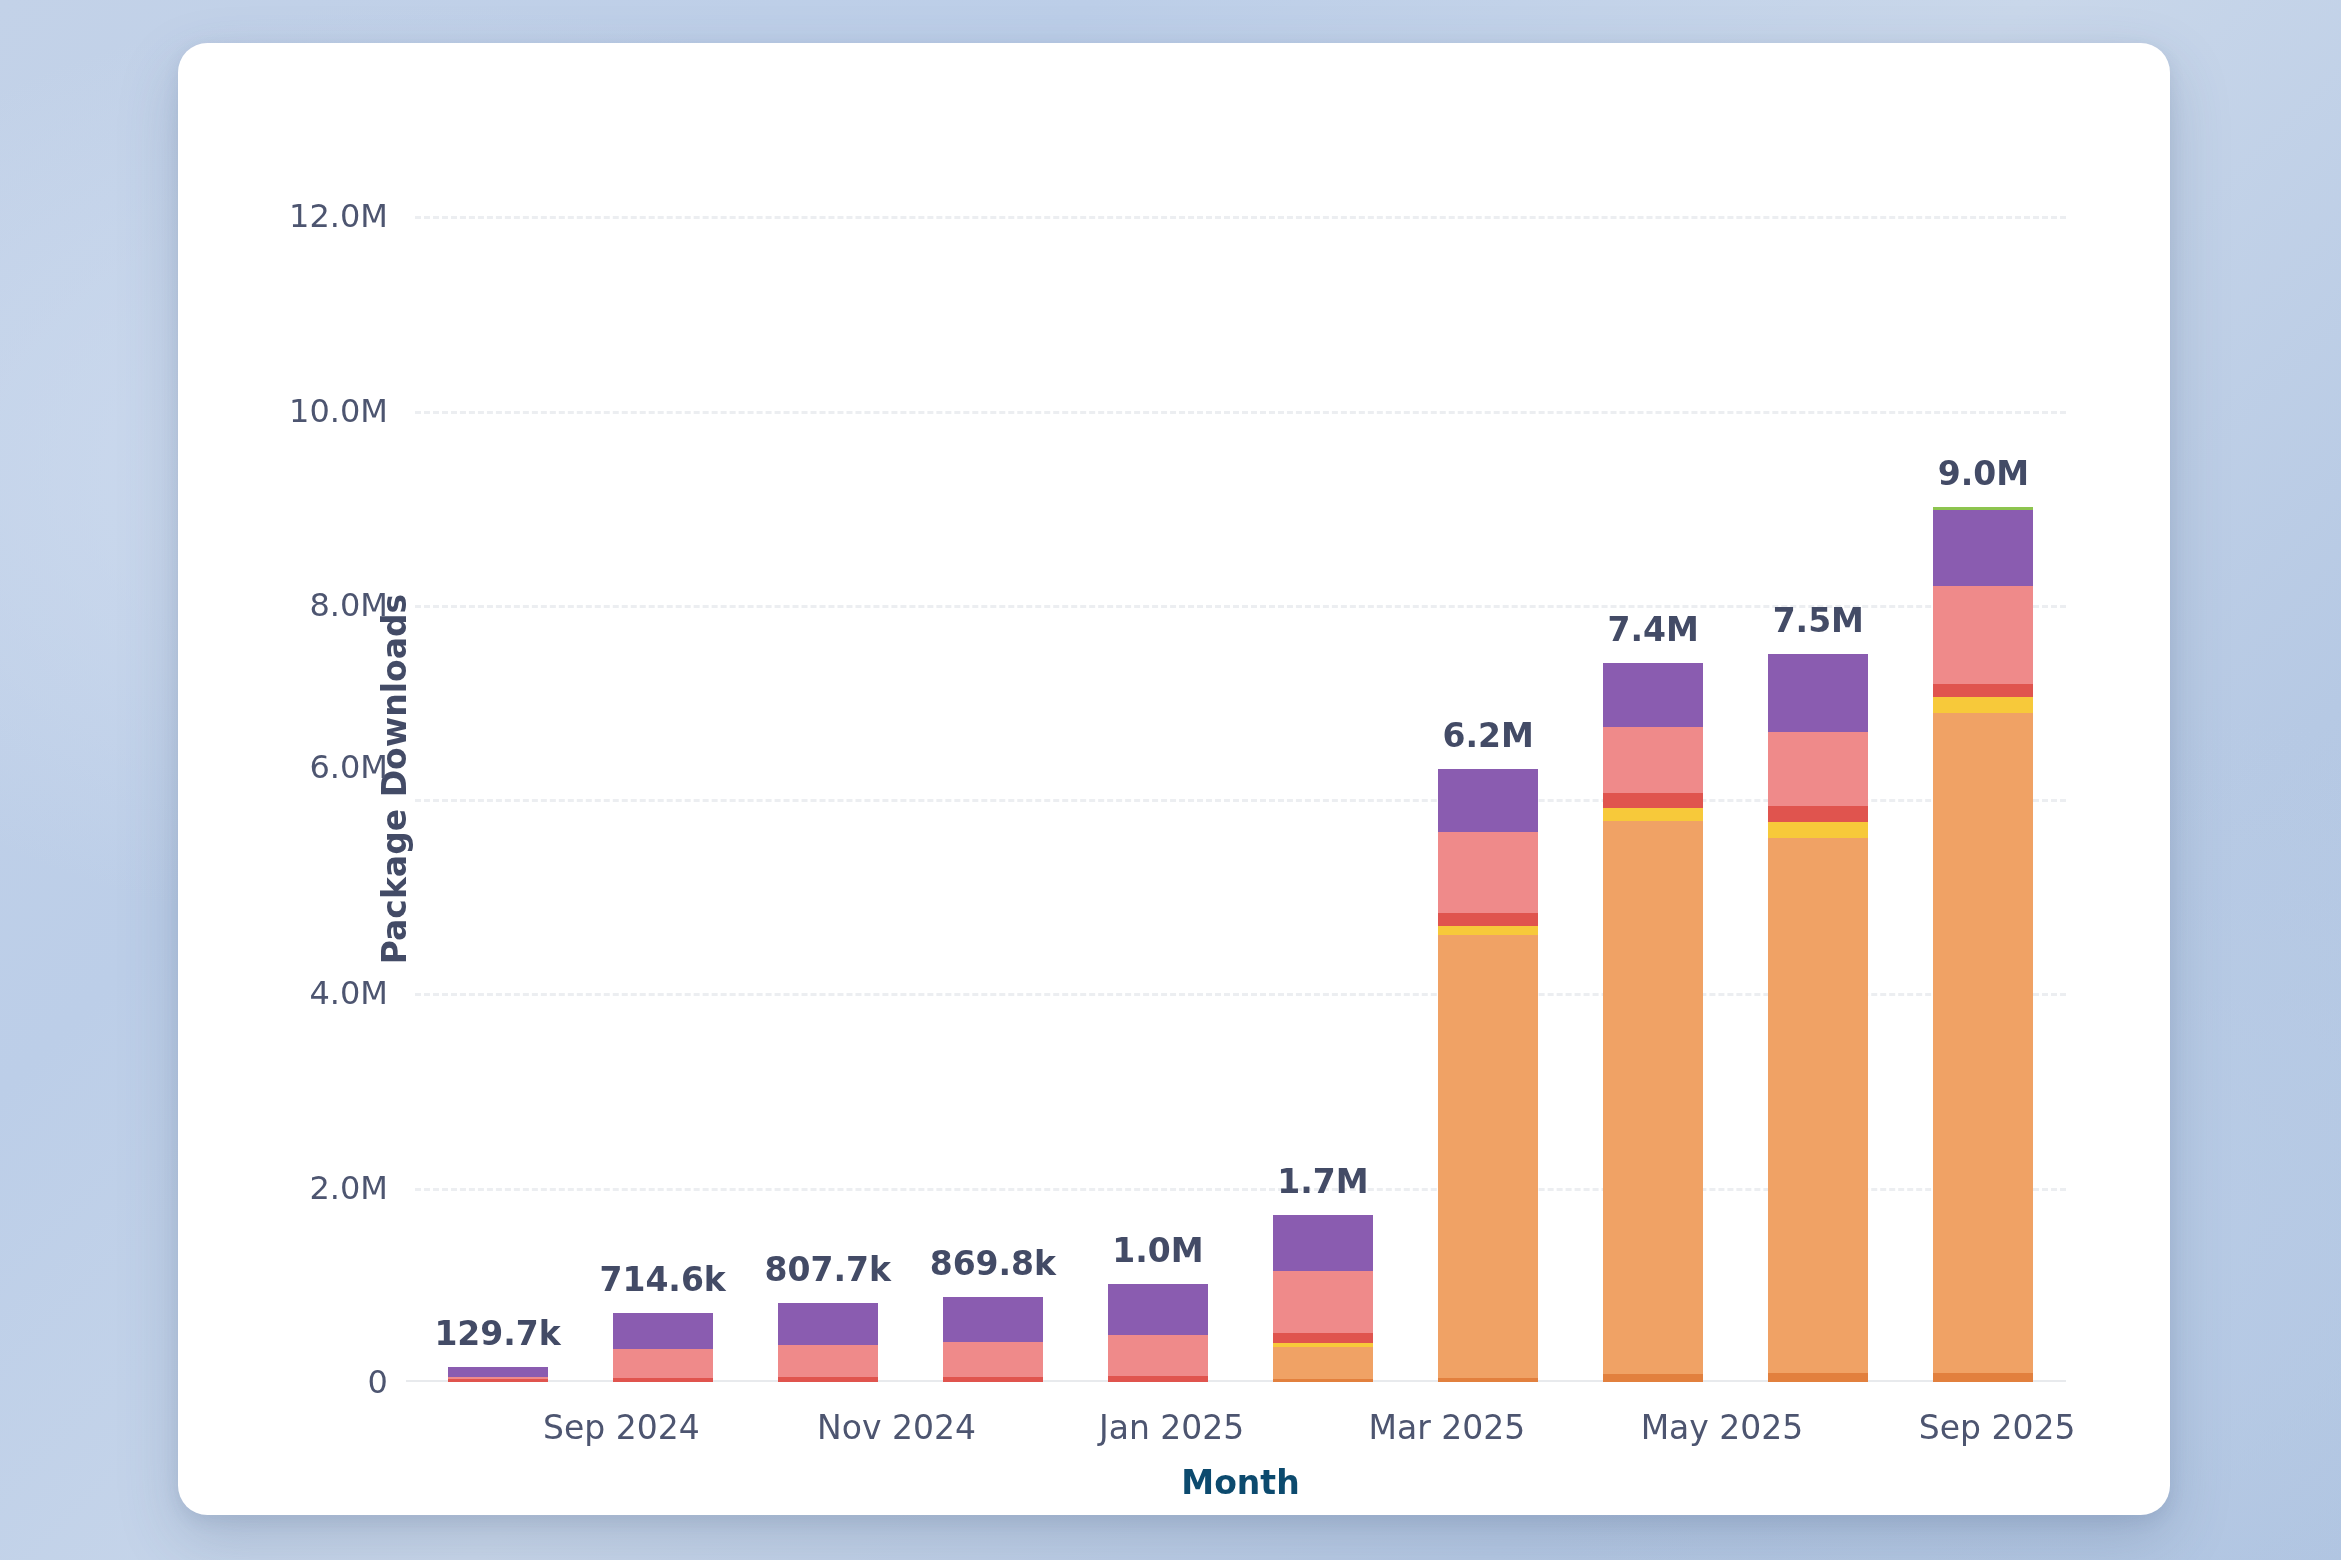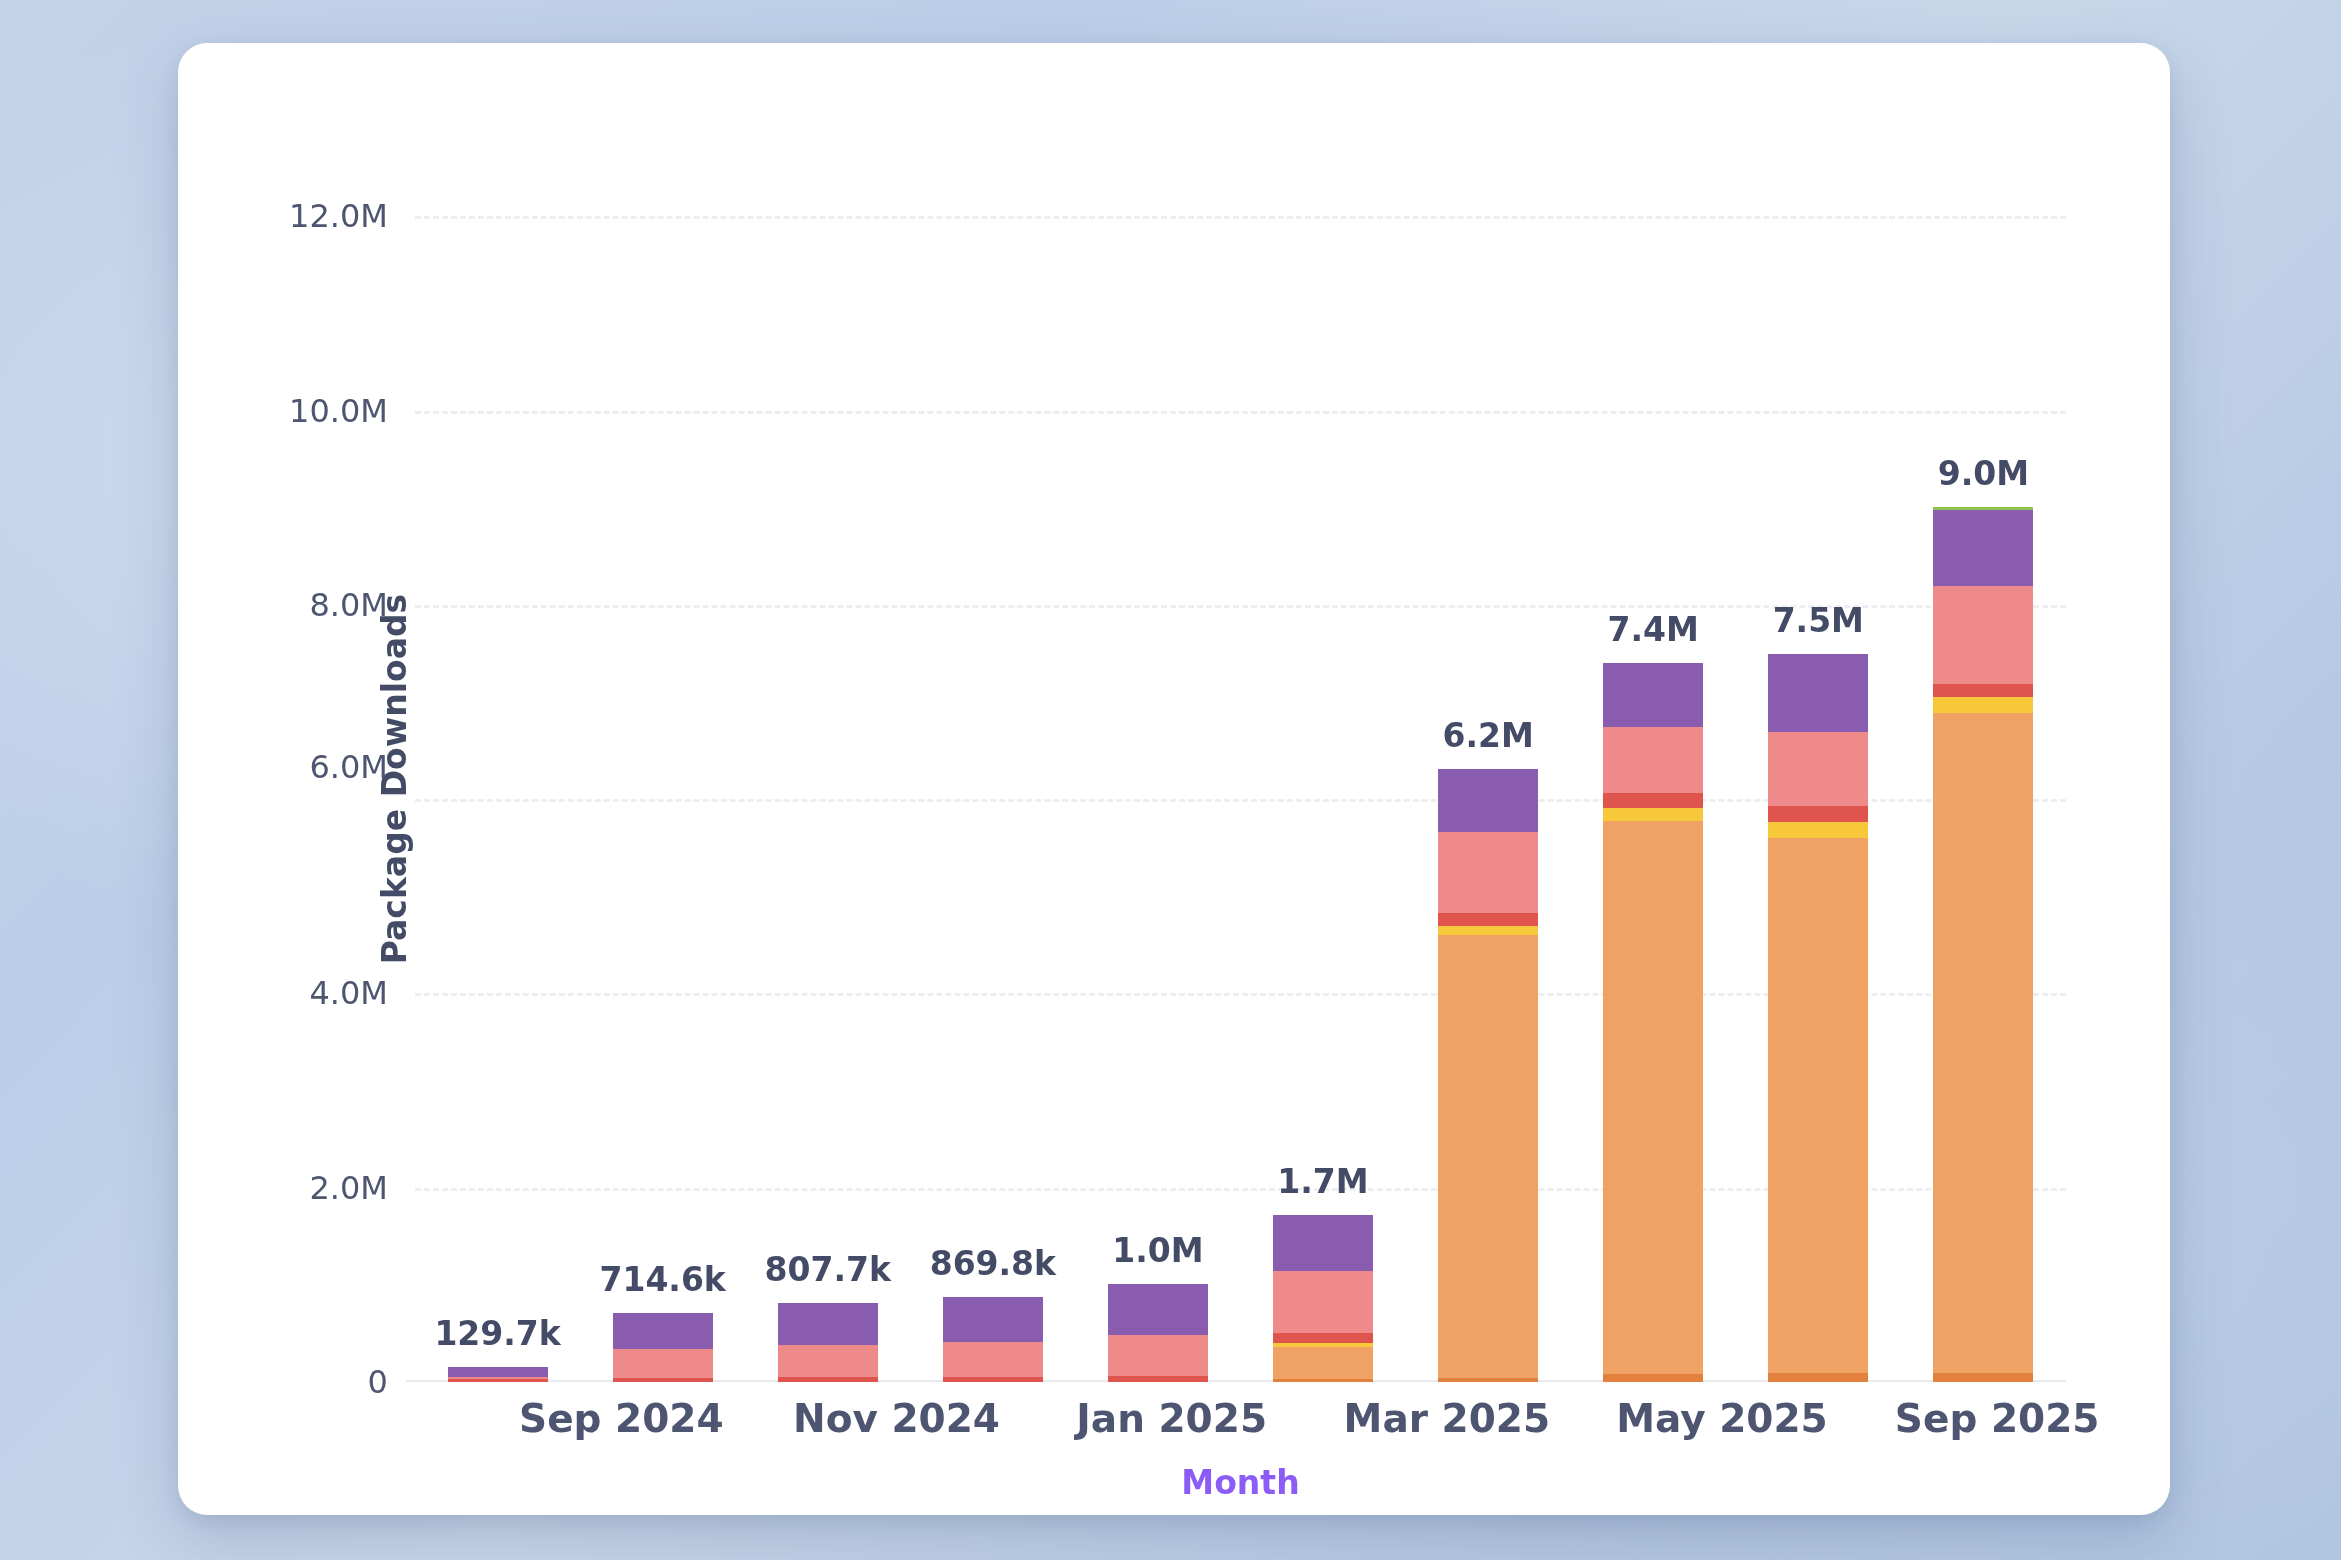--- a/index.html
+++ b/index.html
@@ -88,34 +88,34 @@
   .xtick-layer {
     position: absolute;
     left: 237px; top: 1339px;
     width: 1651px; height: 61px;
     display: flex;
     justify-content: space-between;
   }
   .xtick-slot { flex: 1 1 0; position: relative; }
   .xtick-label {
     position: absolute;
-    left: 50%; top: 14px;
+    left: 50%; top: 26px;
     transform: translateX(-50%);
     color: #4d5570;
-    font-size: 39px;
-    font-weight: 700;
+    font-size: 33px;
+    font-weight: 400;
     white-space: nowrap;
   }
 
   .xaxis-title {
     position: absolute;
     left: 237px; width: 1651px;
     top: 1420px;
     text-align: center;
-    color: #8b5cf6;
+    color: #0c4a6e;
     font-size: 33px;
     font-weight: 700;
   }
   .yaxis-title {
     position: absolute;
     left: 31px; top: 50%;
     transform: translateY(-50%) rotate(-90deg);
     transform-origin: center center;
     color: #434b66;
     font-size: 33px;

